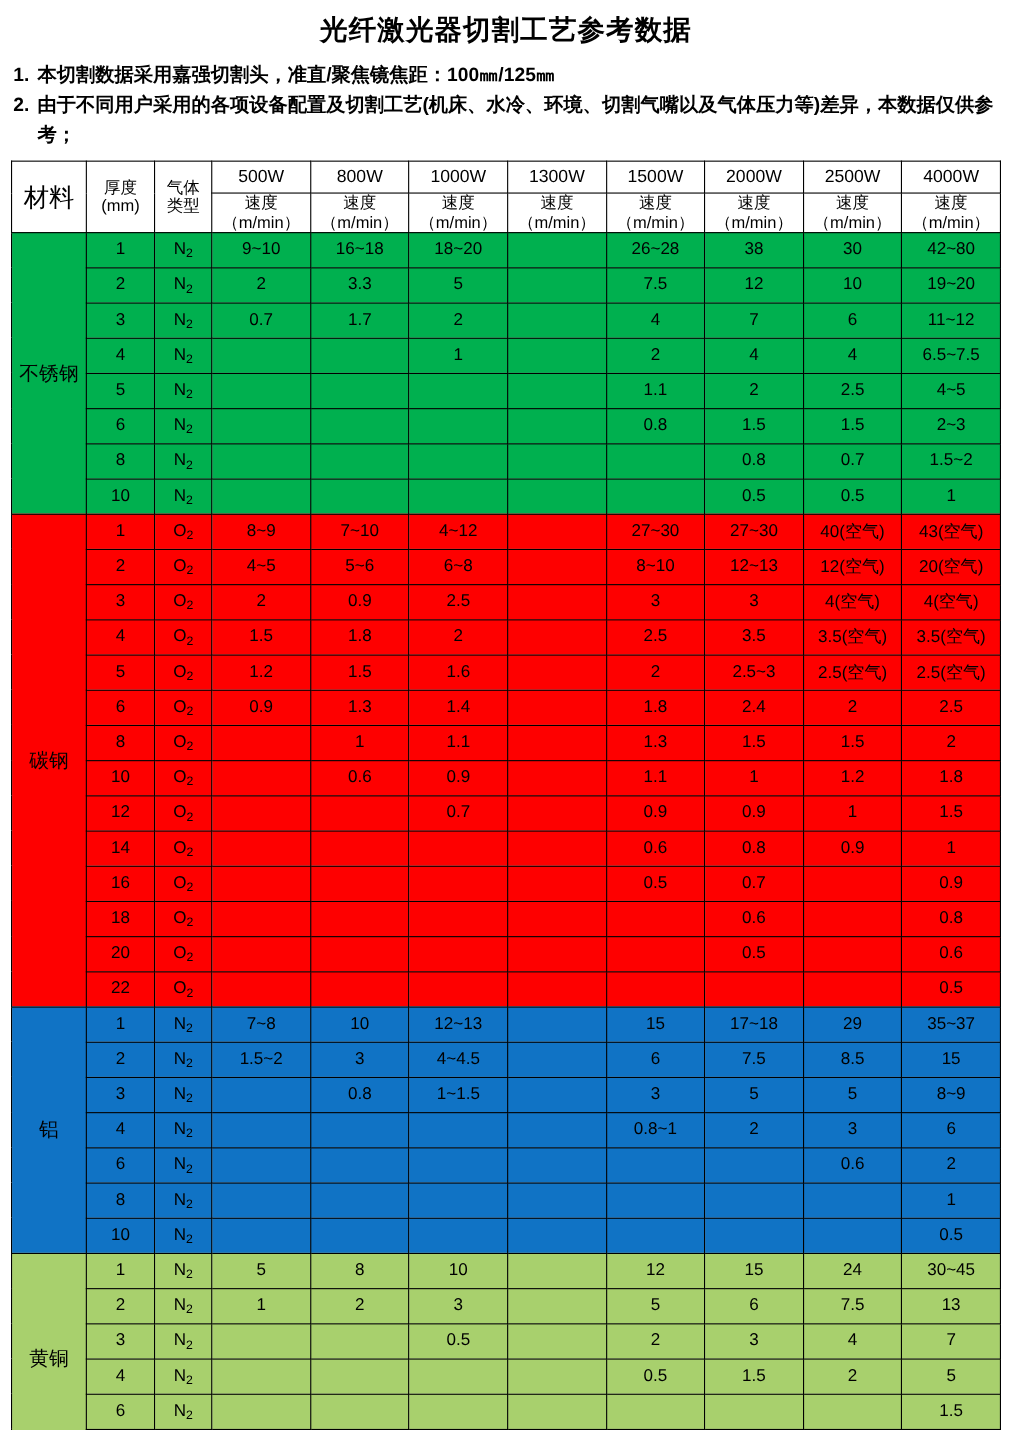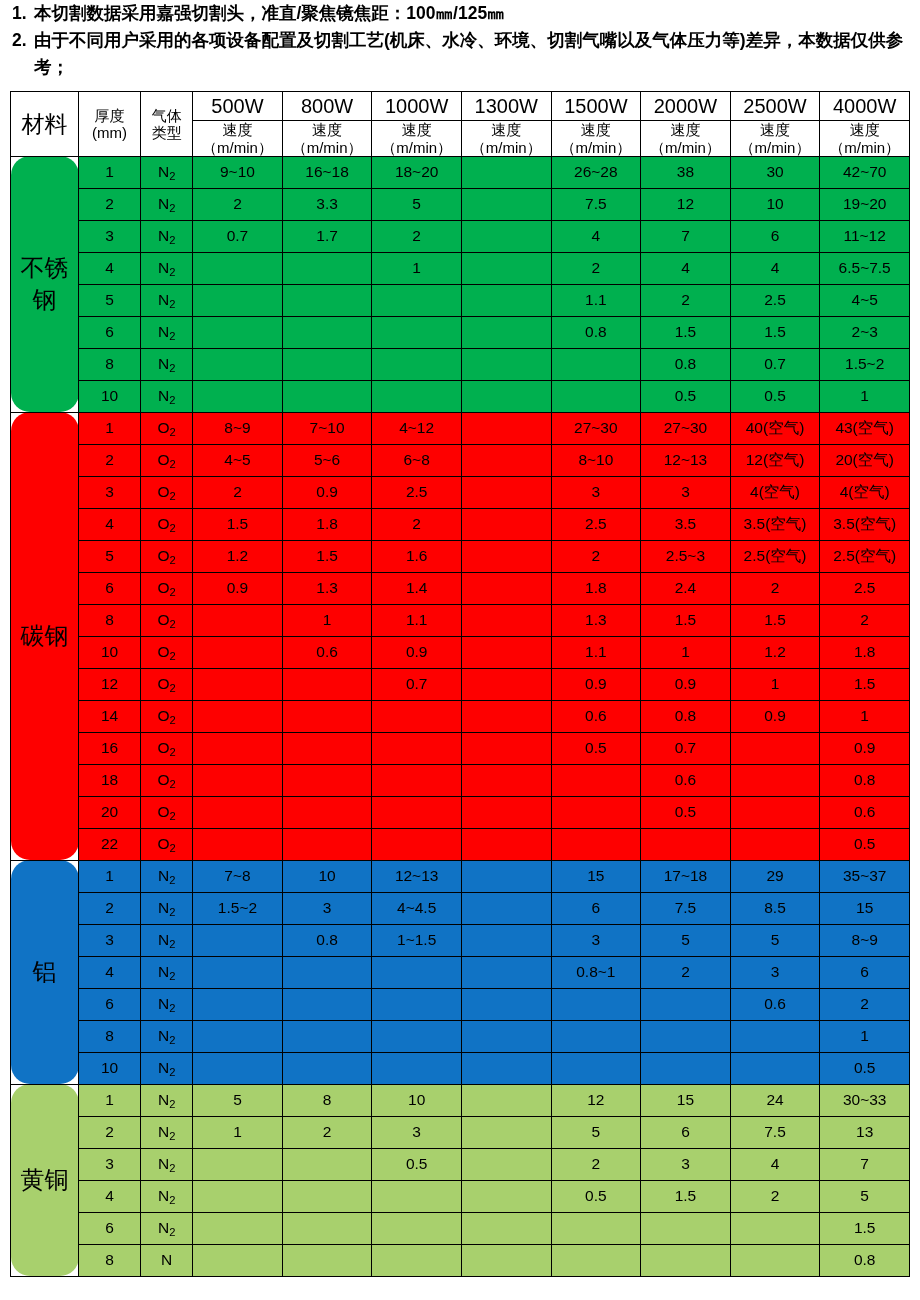--- a/index.html
+++ b/index.html
@@ -54,39 +54,38 @@
   }
   table.data td, table.data th {
     border: 1px solid #000000;
     text-align: center;
     vertical-align: middle;
     padding: 0;
     font-weight: normal;
   }
   thead th {
     font-weight: bold;
-    font-size: 20px;
+    font-size: 16px;
     height: 28px;
     background: #ffffff;
   }
   thead th.matcol {
     font-size: 23px;
   }
   thead th.small {
     font-size: 15px;
     line-height: 1.15;
   }
   td.cell {
     height: 31px;
     font-size: 15.5px;
   }
   td.matname {
-    font-size: 24px;
+    font-size: 18px;
     font-weight: normal;
-    border-radius: 19px;
   }
   .col-mat { width: 68px; }
   .col-thk { width: 62px; }
   .col-gas { width: 52px; }
   .col-pw  { width: 89.5px; }
   
   .mat-stainless td { background: #00b04f; }
   .mat-carbon td { background: #fe0000; }
   .mat-aluminum td { background: #1073c5; }
   .mat-brass td { background: #a8d06d; }
@@ -95,20 +94,21 @@
     vertical-align: baseline;
     position: relative;
     top: 3px;
   }
 </style>
 </head>
 <body>
 
 <div class="page">
 
+  <div class="doc-title">光纤激光器切割工艺参考数据</div>
 
   <div class="notes">
     <div class="note">
       <span class="num">1.</span>
       <span class="txt">本切割数据采用嘉强切割头，准直/聚焦镜焦距：100㎜/125㎜</span>
     </div>
     <div class="note">
       <span class="num">2.</span>
       <span class="txt">由于不同用户采用的各项设备配置及切割工艺(机床、水冷、环境、切割气嘴以及气体压力等)差异，本数据仅供参考；</span>
     </div>
@@ -188,21 +188,21 @@
           <td rowspan="8" class="cell matname">不锈钢</td>
           <td class="cell">1</td>
           <td class="cell">N<sub>2</sub></td>
           <td class="cell">9~10</td>
           <td class="cell">16~18</td>
           <td class="cell">18~20</td>
           <td class="cell"></td>
           <td class="cell">26~28</td>
           <td class="cell">38</td>
           <td class="cell">30</td>
-          <td class="cell">42~70</td>
+          <td class="cell">42~80</td>
         </tr>
         <tr class="mat-stainless">
           <td class="cell">2</td>
           <td class="cell">N<sub>2</sub></td>
           <td class="cell">2</td>
           <td class="cell">3.3</td>
           <td class="cell">5</td>
           <td class="cell"></td>
           <td class="cell">7.5</td>
           <td class="cell">12</td>
@@ -539,21 +539,21 @@
           <td rowspan="6" class="cell matname">黄铜</td>
           <td class="cell">1</td>
           <td class="cell">N<sub>2</sub></td>
           <td class="cell">5</td>
           <td class="cell">8</td>
           <td class="cell">10</td>
           <td class="cell"></td>
           <td class="cell">12</td>
           <td class="cell">15</td>
           <td class="cell">24</td>
-          <td class="cell">30~33</td>
+          <td class="cell">30~45</td>
         </tr>
         <tr class="mat-brass">
           <td class="cell">2</td>
           <td class="cell">N<sub>2</sub></td>
           <td class="cell">1</td>
           <td class="cell">2</td>
           <td class="cell">3</td>
           <td class="cell"></td>
           <td class="cell">5</td>
           <td class="cell">6</td>

